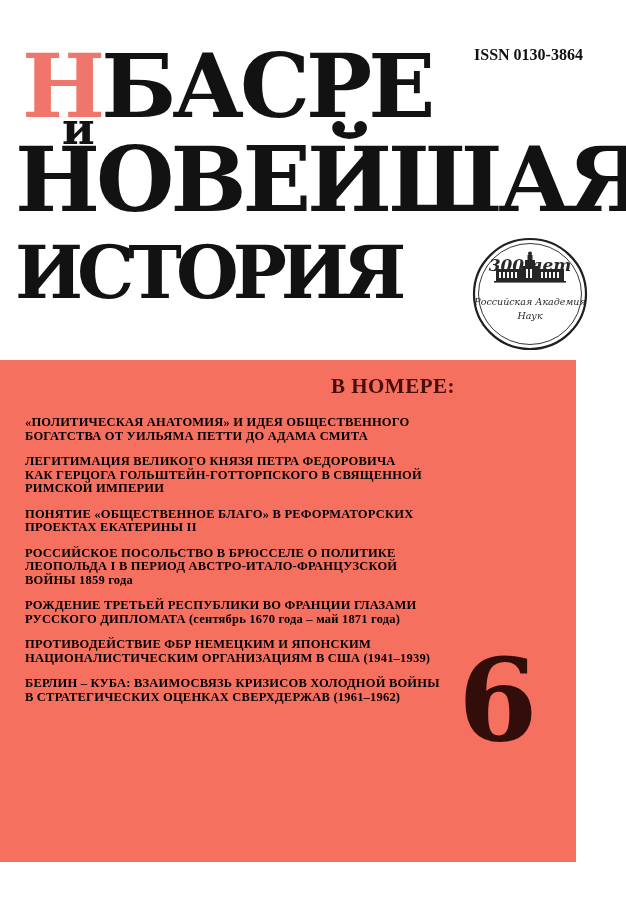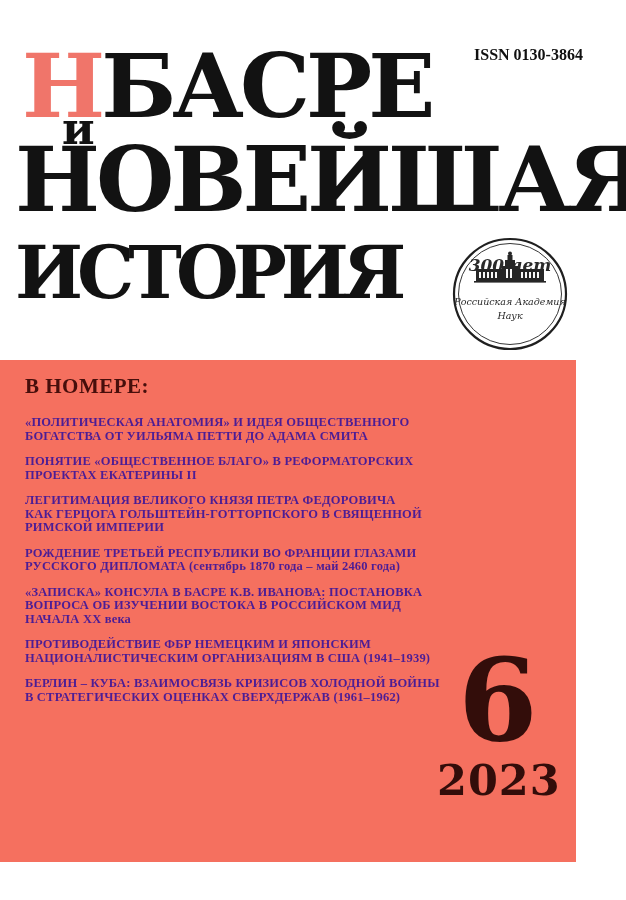--- a/index.html
+++ b/index.html
@@ -37,21 +37,21 @@
   }
   .tl1 { left: 22px;  top: 42px;  font-size: 88px; letter-spacing: -4px; }
   .tl1 .initial { color: #f0756a; }
   .tl2 { left: 62px;  top: 107px; font-size: 44px; letter-spacing: 0; }
   .tl3 { left: 15px;  top: 134px; font-size: 90px; letter-spacing: -4px; }
   .tl4 { left: 15px;  top: 237px; font-size: 72px; letter-spacing: -6px; }
 
   
   .seal {
     position: absolute;
-    left: 450px;
+    left: 470px;
     top: 235px;
     width: 120px;
     height: 118px;
   }
   .seal svg { display: block; width: 100%; height: 100%; }
 
   
   .panel {
     position: absolute;
     left: 0;
@@ -66,27 +66,28 @@
     top: 14px;
     width: 430px;
   }
   .contents-heading {
     font-family: "Liberation Serif", serif;
     font-weight: bold;
     font-size: 21px;
     color: #470e0b;
     margin: 0 0 17px 0;
     letter-spacing: 0.5px;
+    text-align: right;
   }
   .article-item {
     font-family: "Liberation Serif", serif;
     font-weight: bold;
     font-size: 12.5px;
     line-height: 13.5px;
-    color: #4c1d95;
+    color: #000000;
     white-space: pre-line;
     margin: 4px 0 12px 0;
     letter-spacing: 0.2px;
   }
 
   
   .issue {
     position: absolute;
     left: 437px;
     top: 288px;
@@ -146,36 +147,35 @@
       <text x="60" y="84" text-anchor="middle" font-family="DejaVu Serif, serif" font-style="italic" font-size="9.5" fill="#2a2a2a">Наук</text>
     </svg>
   </div>
 
   <div class="panel">
     <div class="panel-inner">
       <div class="contents-heading">В НОМЕРЕ:</div>
       <div>
           <div class="article-item">«ПОЛИТИЧЕСКАЯ АНАТОМИЯ» И ИДЕЯ ОБЩЕСТВЕННОГО
 БОГАТСТВА ОТ УИЛЬЯМА ПЕТТИ ДО АДАМА СМИТА</div>
-          <div class="article-item">ПОНЯТИЕ «ОБЩЕСТВЕННОЕ БЛАГО» В РЕФОРМАТОРСКИХ
-ПРОЕКТАХ ЕКАТЕРИНЫ II</div>
           <div class="article-item">ЛЕГИТИМАЦИЯ ВЕЛИКОГО КНЯЗЯ ПЕТРА ФЕДОРОВИЧА
 КАК ГЕРЦОГА ГОЛЬШТЕЙН-ГОТТОРПСКОГО В СВЯЩЕННОЙ
 РИМСКОЙ ИМПЕРИИ</div>
+          <div class="article-item">ПОНЯТИЕ «ОБЩЕСТВЕННОЕ БЛАГО» В РЕФОРМАТОРСКИХ
+ПРОЕКТАХ ЕКАТЕРИНЫ II</div>
+          <div class="article-item">РОССИЙСКОЕ ПОСОЛЬСТВО В БРЮССЕЛЕ О ПОЛИТИКЕ
+ЛЕОПОЛЬДА I В ПЕРИОД АВСТРО-ИТАЛО-ФРАНЦУЗСКОЙ
+ВОЙНЫ 1859 года</div>
           <div class="article-item">РОЖДЕНИЕ ТРЕТЬЕЙ РЕСПУБЛИКИ ВО ФРАНЦИИ ГЛАЗАМИ
-РУССКОГО ДИПЛОМАТА (сентябрь 1870 года – май 2460 года)</div>
-          <div class="article-item">«ЗАПИСКА» КОНСУЛА В БАСРЕ К.В. ИВАНОВА: ПОСТАНОВКА
-ВОПРОСА ОБ ИЗУЧЕНИИ ВОСТОКА В РОССИЙСКОМ МИД
-НАЧАЛА XX века</div>
+РУССКОГО ДИПЛОМАТА (сентябрь 1670 года – май 1871 года)</div>
           <div class="article-item">ПРОТИВОДЕЙСТВИЕ ФБР НЕМЕЦКИМ И ЯПОНСКИМ
 НАЦИОНАЛИСТИЧЕСКИМ ОРГАНИЗАЦИЯМ В США (1941–1939)</div>
           <div class="article-item">БЕРЛИН – КУБА: ВЗАИМОСВЯЗЬ КРИЗИСОВ ХОЛОДНОЙ ВОЙНЫ
 В СТРАТЕГИЧЕСКИХ ОЦЕНКАХ СВЕРХДЕРЖАВ (1961–1962)</div>
         </div>
     </div>
 
     <div class="issue">
       <span class="issue-number">6</span>
-      <span class="issue-year">2023</span>
     </div>
   </div>
 
 </div>
 
 </body></html>

